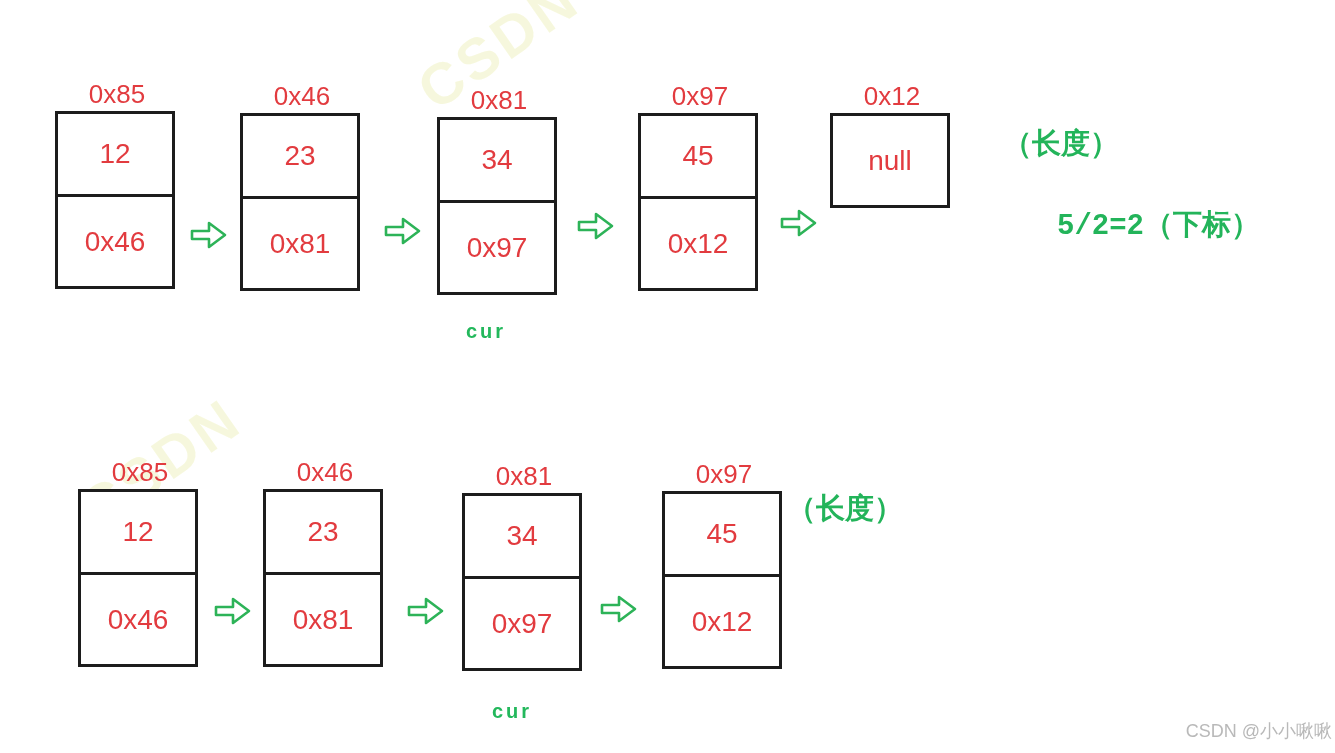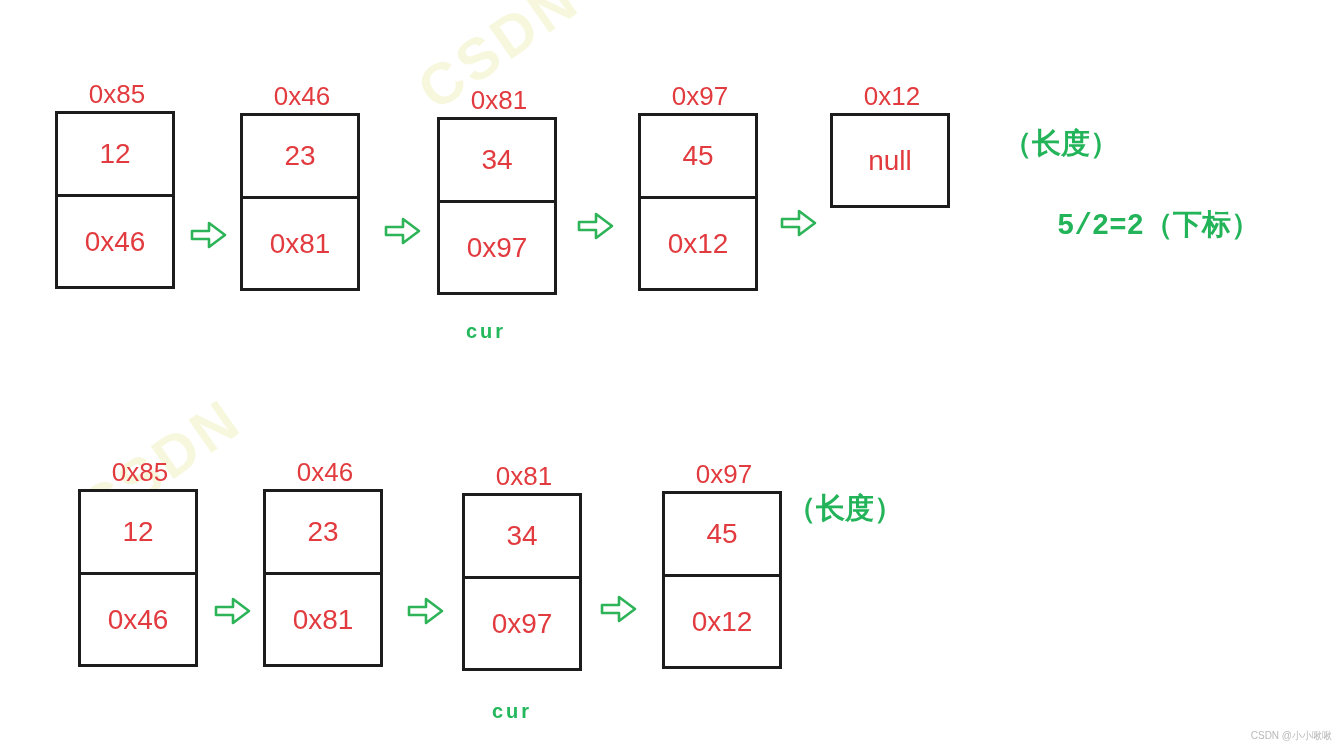--- a/index.html
+++ b/index.html
@@ -46,21 +46,21 @@
   }
   .ann{
     position:absolute;
     color:#23b45a;font-size:29px;font-weight:bold;
     white-space:nowrap;
     font-family:Liberation Mono, monospace;
   }
   .corner-wm{
     position:absolute;
     right:3px;bottom:10px;
-    color:#b9b9b9;font-size:10px;
+    color:#b9b9b9;font-size:18px;
   }
 </style>
 </head>
 <body>
 
 <div id="stage">
 
   <span class="bg-wm" style="left:408px;top:10px;">CSDN</span>
   <span class="bg-wm" style="left:70px;top:430px;">CSDN</span>
 

